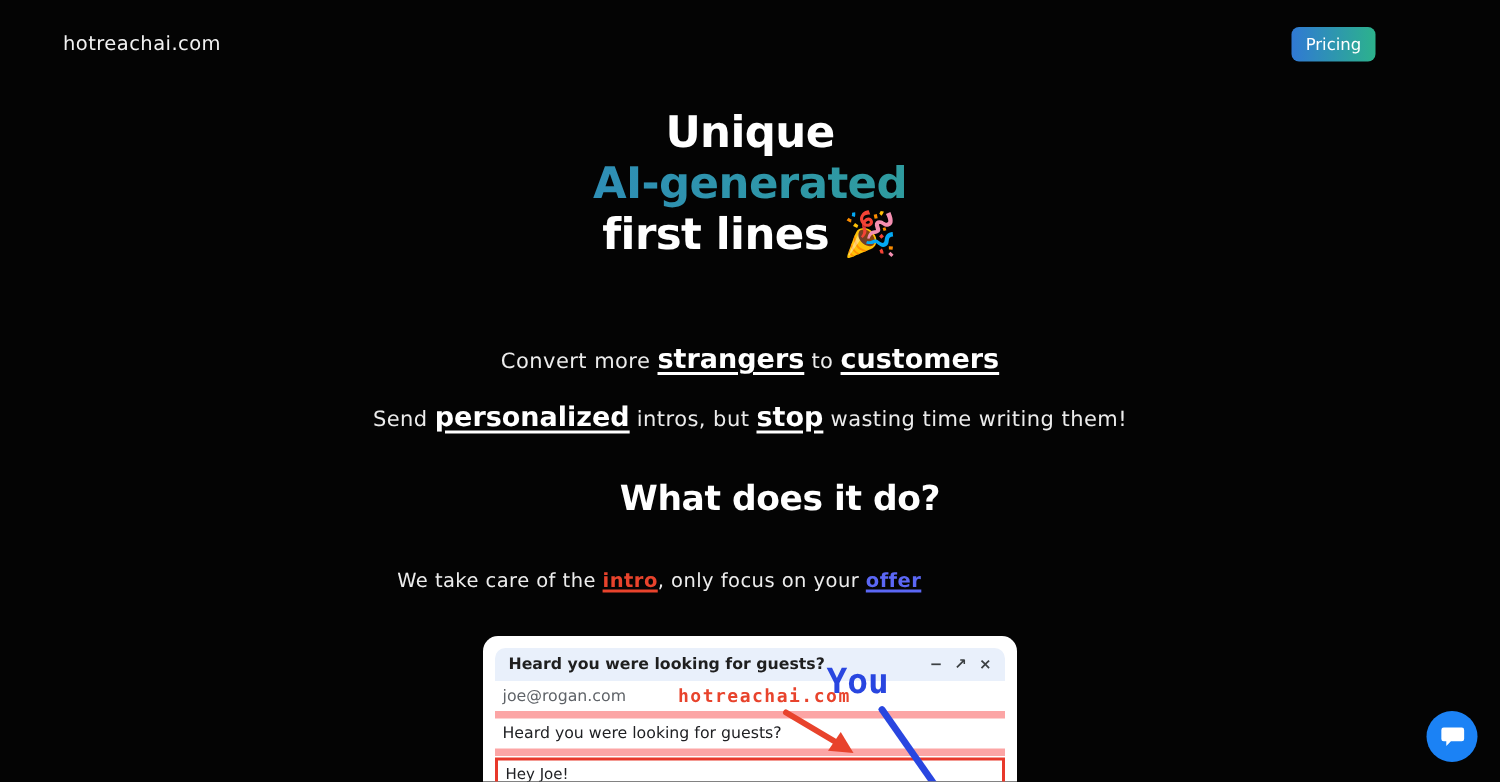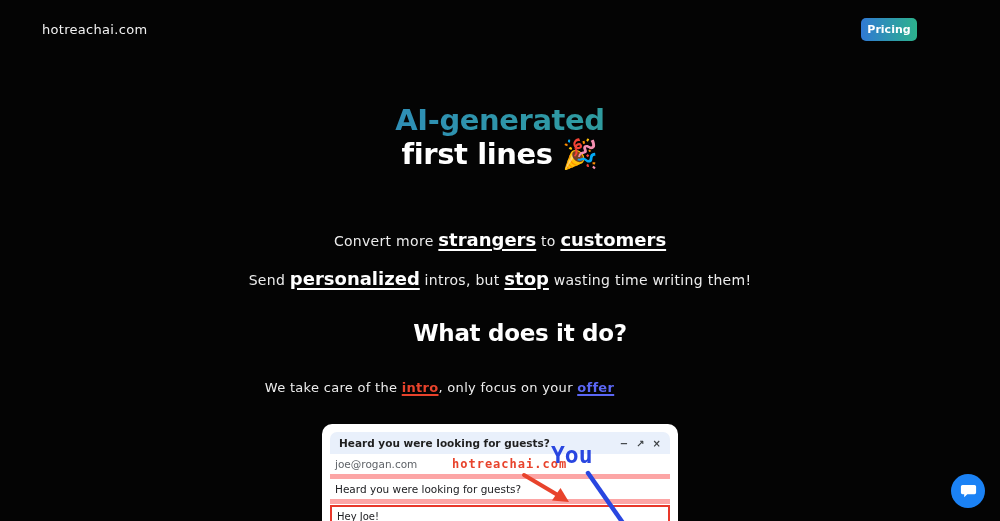--- a/index.html
+++ b/index.html
@@ -17,38 +17,37 @@
   .logo {
     position:absolute; left:42px; top:22px;
     font-size:13px; color:#f2f2f2; letter-spacing:0.3px;
     cursor:pointer;
   }
   .pricing-btn {
     position:absolute; left:861px; top:18px;
     width:56px; height:23px;
     border:none; border-radius:5px;
     background:linear-gradient(90deg,#3079d4,#2cb28c);
-    color:#ffffff; font-weight:700; font-size:11px;
+    color:#ffffff; font-weight:400; font-size:11px;
     font-family:"DejaVu Sans", sans-serif;
     display:flex; align-items:center; justify-content:center;
     cursor:pointer;
   }
 
   
   .hero {
     position:absolute; top:71px; left:0; width:1000px;
     text-align:center;
     font-size:29px; line-height:34px; font-weight:800;
     letter-spacing:-0.4px;
   }
   .hero .gradient-line {
     background:linear-gradient(90deg,#2e7cd6 10%,#2fae7e 90%);
     -webkit-background-clip:text; background-clip:text;
     color:transparent;
-    margin-top:32px;
   }
   .hero .emoji { color:#f3c645; letter-spacing:0; }
 
   
   .tagline { position:absolute; left:0; width:1000px; text-align:center; color:#ececec; font-size:14px; letter-spacing:0.3px; }
   .tagline-1 { top:229px; }
   .tagline-2 { top:268px; }
   .tagline strong {
     color:#ffffff; font-weight:800; font-size:18px;
     text-decoration:underline; text-decoration-thickness:2px; text-underline-offset:3px;
@@ -129,20 +128,21 @@
 </style>
 </head>
 <body>
 
 <div class="topbar">
   <div class="logo">hotreachai.com</div>
   <button class="pricing-btn">Pricing</button>
 </div>
 
 <div class="hero">
+  <div>Unique</div>
   <div class="gradient-line">AI-generated</div>
   <div><span>first lines</span> <span class="emoji">🎉</span></div>
 </div>
 
 <div class="tagline tagline-1">
   <span>Convert more</span>
   <strong>strangers</strong>
   <span>to</span>
   <strong>customers</strong>
 </div>

